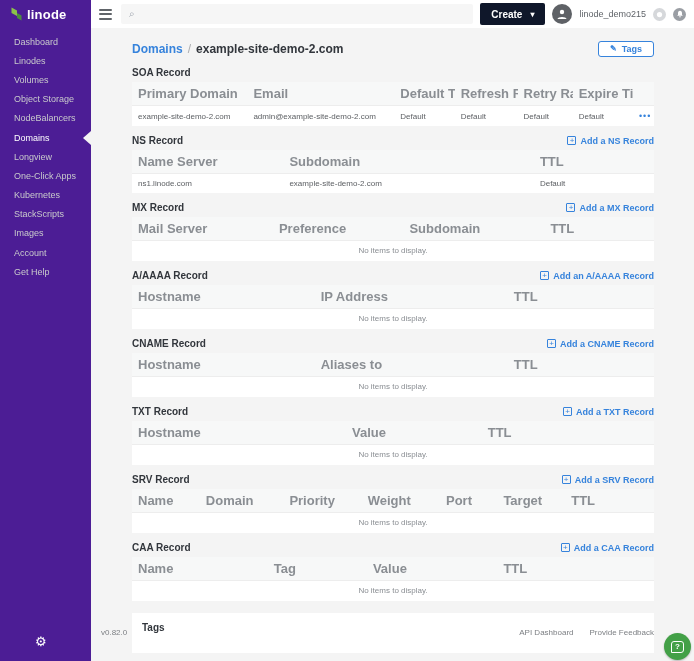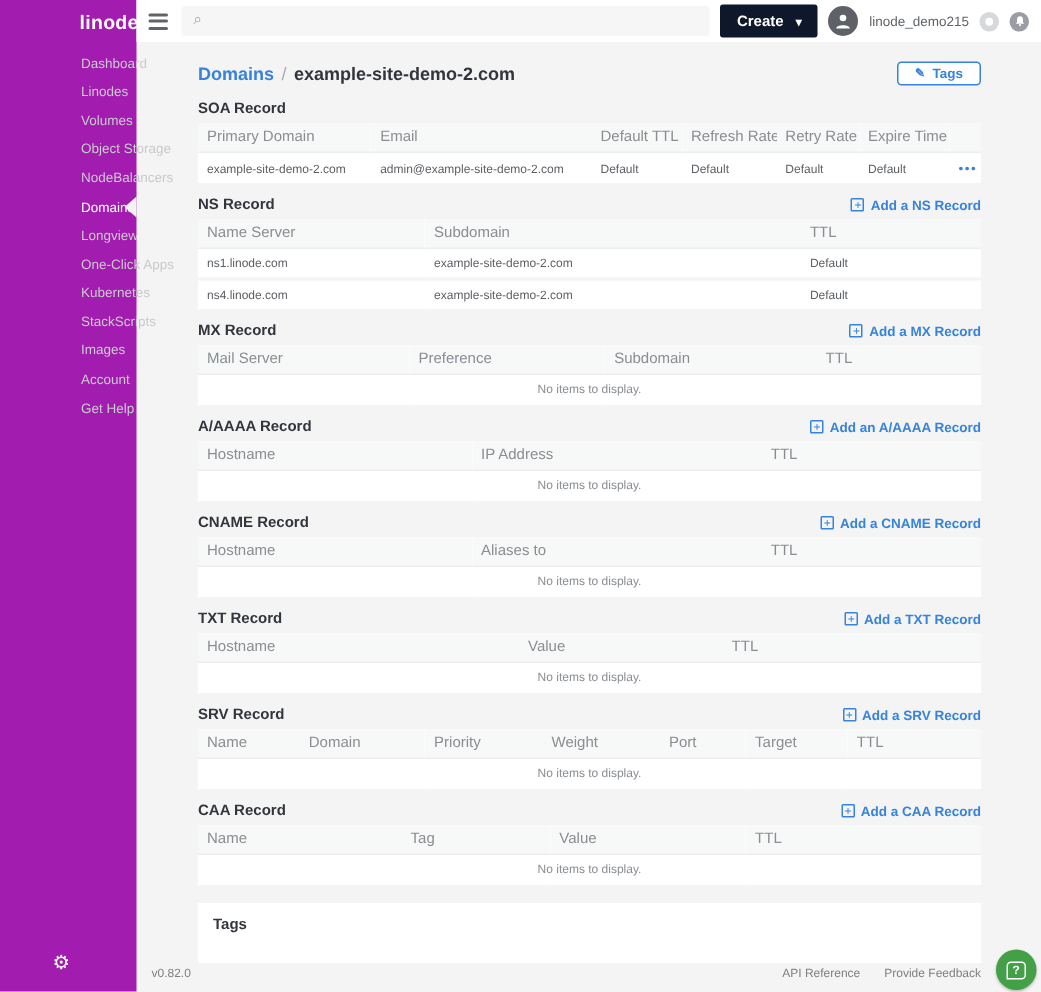--- a/index.html
+++ b/index.html
@@ -5,21 +5,21 @@
   * { box-sizing: border-box; }
   html,body { margin:0; padding:0; }
   body {
     width:694px; height:661px; overflow:hidden;
     font-family:"Liberation Sans", sans-serif;
     background:#f4f4f4; color:#32363c;
   }
   .app { display:flex; width:694px; height:661px; }
 
   
-  .sidebar { width:91px; flex-shrink:0; background:#a21caf; position:relative;padding-left:40px; }
+  .sidebar { width:91px; flex-shrink:0; background:#4c1d95; position:relative; }
   .logo-area { height:28px; display:flex; align-items:center; padding-left:9px; gap:4px; }
   .logo-text { color:#fff; font-weight:bold; font-size:13px; letter-spacing:.2px; }
   .side-nav { padding-top:4px; }
   .side-item {
     position:relative; display:block; padding:4.6px 4px 4.6px 14px;
     font-size:9px; color:#c9cacc; cursor:pointer; white-space:nowrap;
   }
   .side-item.selected { color:#fff; }
   .side-item.selected::after {
     content:""; position:absolute; right:0; top:50%; transform:translateY(-50%);
@@ -67,31 +67,31 @@
 
   .section { margin-bottom:6px; }
   .section-head { display:flex; align-items:center; margin-bottom:3px; min-height:13px; }
   .section-title { font-size:10px; font-weight:bold; color:#32363c; }
   .add-link { margin-left:auto; color:#3683dc; font-size:9px; font-weight:bold;
               display:flex; align-items:center; gap:4px; cursor:pointer; }
   .plus-box { width:9px; height:9px; border:1px solid #3683dc; border-radius:1px;
               display:flex; align-items:center; justify-content:center; font-size:8px; line-height:1; font-weight:normal; }
 
   table { width:100%; border-collapse:collapse; background:#fff; table-layout:fixed; }
-  thead th { background:#f7f8f8; font-size:10px; color:#8a8e93; font-weight:normal;
+  thead th { background:#f7f8f8; font-size:13px; color:#8a8e93; font-weight:bold;
              text-align:left; padding:4px 6px; border-bottom:1px solid #ededed; overflow:hidden; white-space:nowrap; }
   tbody td { font-size:8px; color:#5d6064; padding:5px 6px; border-bottom:2px solid #f4f4f4;
              overflow:hidden; white-space:nowrap; }
   td.empty-cell { text-align:center; color:#8a8e93; padding:5px 0 6px; }
   .row-actions { color:#3683dc; font-size:9px; letter-spacing:1px; cursor:pointer; text-align:right; display:block; }
 
   .tags-card { background:#fff; margin-top:10px; padding:9px 10px 11px; }
   .tags-title { font-size:10px; font-weight:bold; color:#32363c; margin-bottom:9px; }
 
-  .footer-row { position:absolute; bottom:8px; left:10px; right:40px;
+  .footer-row { position:absolute; bottom:24px; left:10px; right:40px;
                 display:flex; align-items:center; font-size:8px; color:#7c7f83; }
   .flinks { margin-left:auto; display:flex; gap:16px; }
   .flink { cursor:pointer; color:#7c7f83; }
   .help-fab { position:absolute; right:3px; bottom:1px; width:27px; height:27px; border-radius:50%;
               background:#43a047; display:flex; align-items:center; justify-content:center; cursor:pointer;
               box-shadow:0 1px 2px rgba(0,0,0,.25); }
   .help-bubble { width:13px; height:12px; border:1.5px solid #fff; border-radius:3px 3px 3px 0;
                  display:flex; align-items:center; justify-content:center;
                  color:#fff; font-size:8px; font-weight:bold; line-height:1; }
 </style>
@@ -220,25 +220,20 @@
                   <th style="width: 48%;">Subdomain</th>
                   <th style="width: 23%;">TTL</th>
                 </tr>
               </thead>
               <tbody>
                 <tr>
                   <td>ns1.linode.com</td>
                   <td>example-site-demo-2.com</td>
                   <td>Default</td>
                 </tr>
-                <tr>
-                  <td>ns4.linode.com</td>
-                  <td>example-site-demo-2.com</td>
-                  <td>Default</td>
-                </tr>
               </tbody>
             </table>
           </section>
           <section class="section">
             <div class="section-head">
               <span class="section-title">MX Record</span>
               <span class="add-link">
                 <span class="plus-box">+</span>
                 <span>Add a MX Record</span>
               </span>
@@ -384,21 +379,21 @@
       <div class="tags-card">
         <div class="tags-title">Tags</div>
 
       </div>
 
     </div>
 
     <div class="footer-row">
       <span class="version">v0.82.0</span>
       <span class="flinks">
-        <span class="flink">API Reference</span>
+        <span class="flink">API Dashboard</span>
         <span class="flink">Provide Feedback</span>
       </span>
     </div>
 
     <div class="help-fab">
       <span class="help-bubble">?</span>
     </div>
 
   </div>
 </div>

